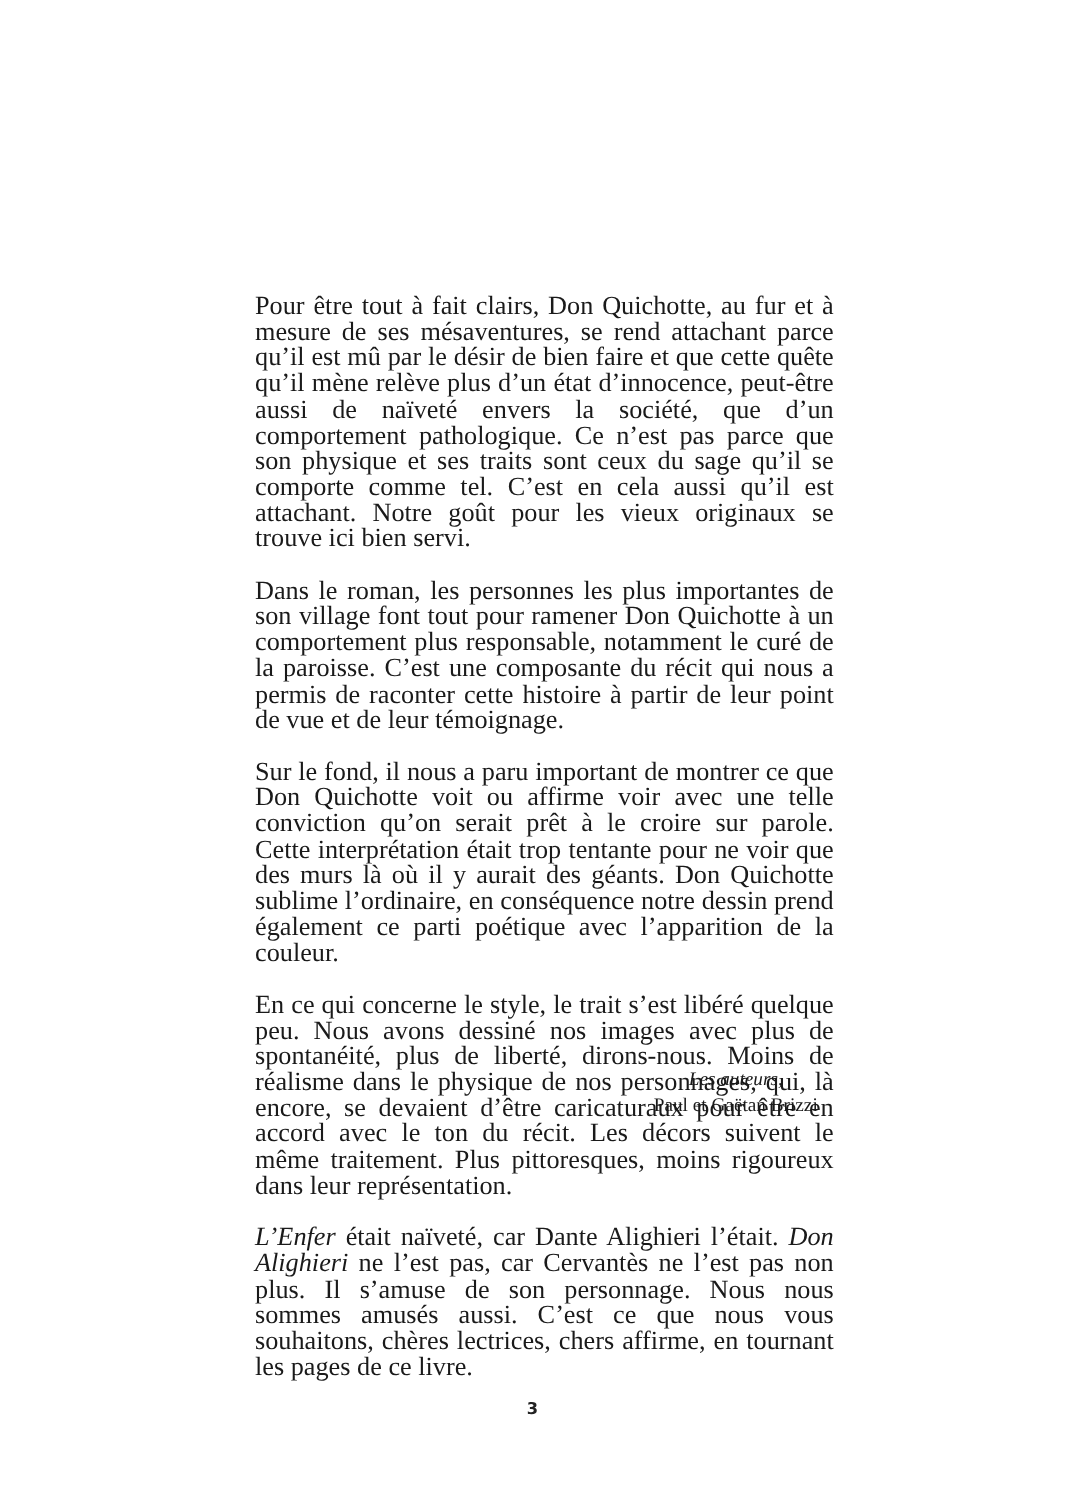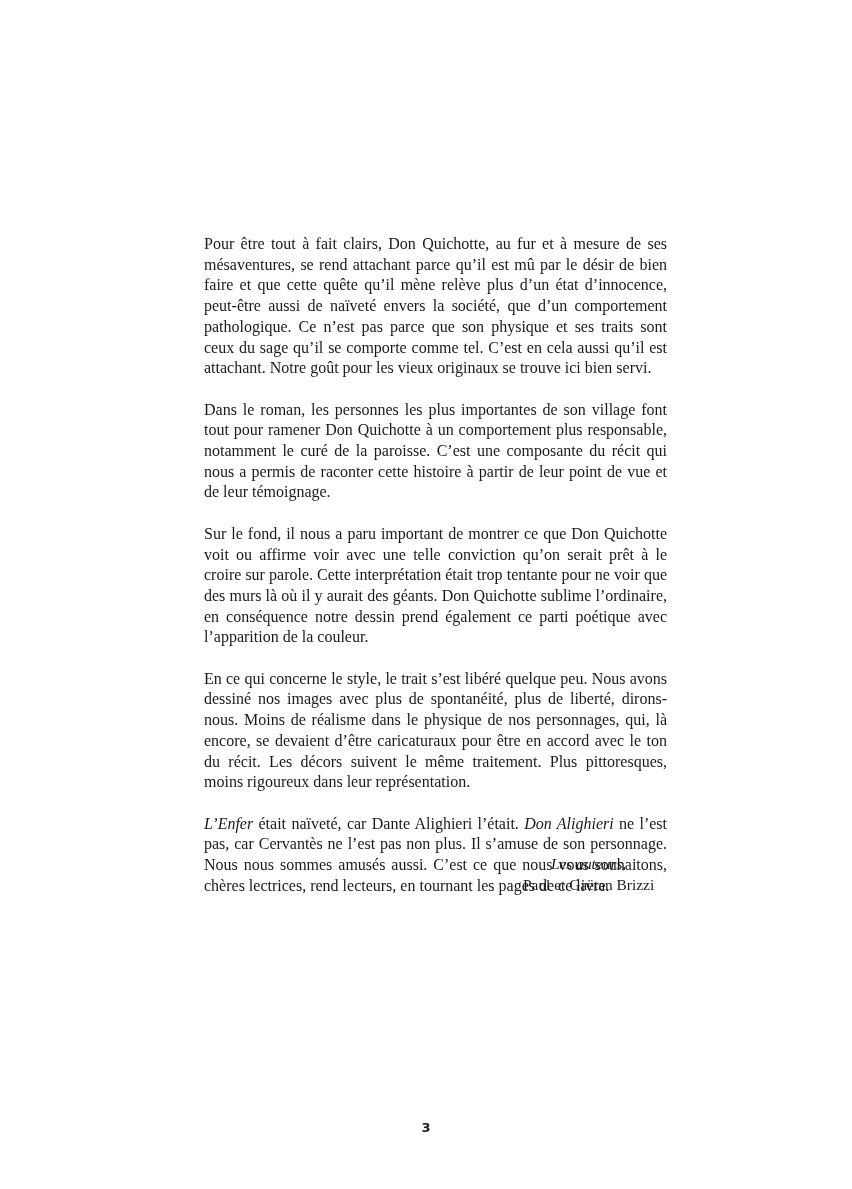--- a/index.html
+++ b/index.html
@@ -13,21 +13,21 @@
       position: relative;
       overflow: hidden;
       font-family: "Liberation Serif", "DejaVu Serif", serif;
       color: #1a1a1a;
     }
     .text-block {
       position: absolute;
       left: 204px;
       top: 234px;
       width: 463px;
-      font-size: 16px;
+      font-size: 21px;
       line-height: 20.7px;
     }
     .para {
       margin: 0 0 20.7px 0;
       text-align: justify;
       text-align-last: left;
     }
     .para em { }
     .signature {
       position: absolute;
@@ -60,21 +60,21 @@
   </p>
   <p class="para">
     <span>Dans le roman, les personnes les plus importantes de son village font tout pour ramener Don Quichotte à un comportement plus responsable, notamment le curé de la paroisse. C’est une composante du récit qui nous a permis de raconter cette histoire à partir de leur point de vue et de leur témoignage.</span>
   </p>
   <p class="para">
     <span>Sur le fond, il nous a paru important de montrer ce que Don Quichotte voit ou affirme voir avec une telle conviction qu’on serait prêt à le croire sur parole. Cette interprétation était trop tentante pour ne voir que des murs là où il y aurait des géants. Don Quichotte sublime l’ordinaire, en conséquence notre dessin prend également ce parti poétique avec l’apparition de la couleur.</span>
   </p>
   <p class="para">
     <span>En ce qui concerne le style, le trait s’est libéré quelque peu. Nous avons dessiné nos images avec plus de spontanéité, plus de liberté, dirons-nous. Moins de réalisme dans le physique de nos personnages, qui, là encore, se devaient d’être caricaturaux pour être en accord avec le ton du récit. Les décors suivent le même traitement. Plus pittoresques, moins rigoureux dans leur représentation.</span>
   </p>
-  <p class="para"><em>L’Enfer</em><span> était naïveté, car Dante Alighieri l’était. </span><em>Don Alighieri</em><span> ne l’est pas, car Cervantès ne l’est pas non plus. Il s’amuse de son personnage. Nous nous sommes amusés aussi. C’est ce que nous vous souhaitons, chères lectrices, rend lecteurs, en tournant les pages de ce livre.</span></p>
+  <p class="para"><em>L’Enfer</em><span> était naïveté, car Dante Alighieri l’était. </span><em>Don Alighieri</em><span> ne l’est pas, car Cervantès ne l’est pas non plus. Il s’amuse de son personnage. Nous nous sommes amusés aussi. C’est ce que nous vous souhaitons, chères lectrices, chers affirme, en tournant les pages de ce livre.</span></p>
 </div>
 
 <div class="signature">
   <span class="sig-line italic">Les auteurs,</span>
   <span class="sig-line">Paul et Gaëtan Brizzi</span>
 </div>
 
 <div class="page-number">3</div>
 
 </body></html>

